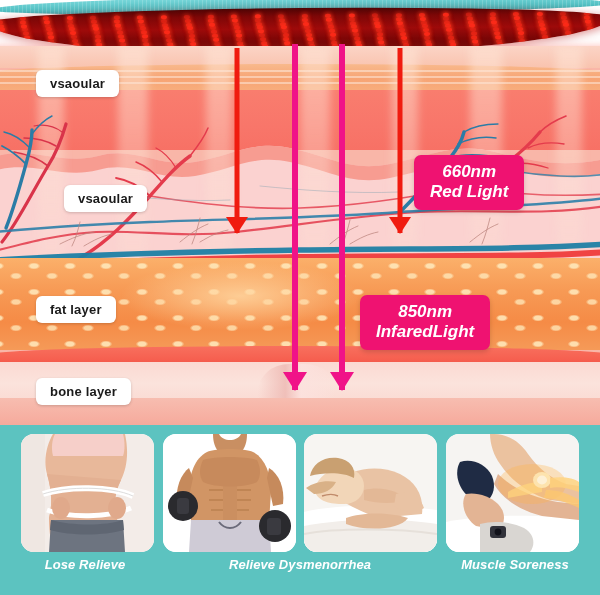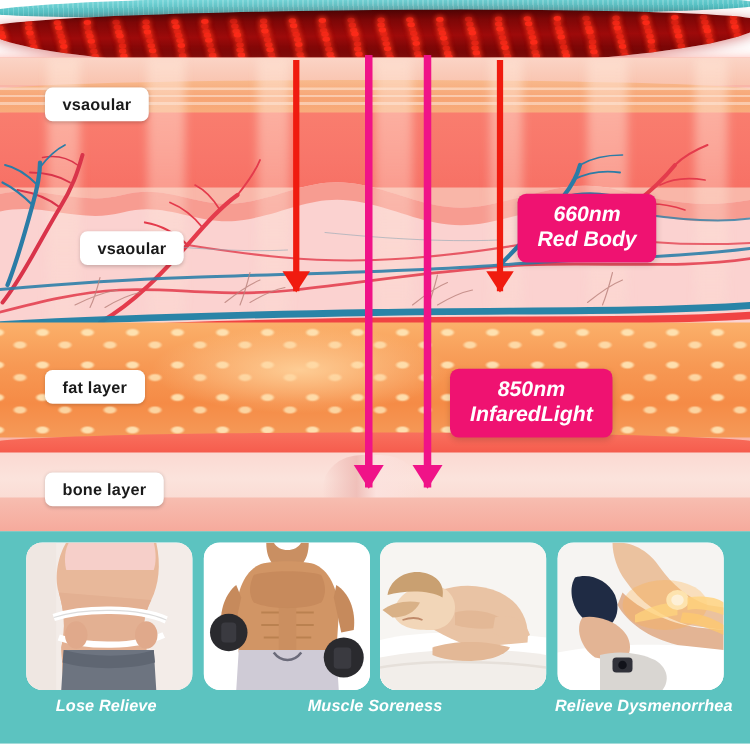--- a/index.html
+++ b/index.html
@@ -535,21 +535,21 @@
     <div class="head"></div>
   </div>
 
   <div class="chip" style="left:36px; top:70px;">vsaoular</div>
   <div class="chip" style="left:36px; top:185px;margin-left:28px;">vsaoular</div>
   <div class="chip" style="left:36px; top:296px;">fat layer</div>
   <div class="chip" style="left:36px; top:378px;">bone layer</div>
 
   <div class="callout" style="left:414px; top:155px;">
     <span>660nm</span>
-    <span class="l2">Red Body</span>
+    <span class="l2">Red Light</span>
   </div>
 
   <div class="callout" style="left:360px; top:295px;">
     <span>850nm</span>
     <span class="l2">InfaredLight</span>
   </div>
 
   <div class="benefits">
 
     <div class="cards">
@@ -627,19 +627,19 @@
             <path d="M104,44 C116,42 128,44 133,48 L133,58 C122,54 112,52 104,54Z" fill="#ffd27a" opacity=".9"></path>
             <path d="M100,56 C112,56 124,60 133,66 L133,74 C120,68 108,64 98,64Z" fill="#ffc96a" opacity=".8"></path>
           </g>
         </svg>
       </div>
 
     </div>
 
     <div class="caps">
       <div class="cap">Lose Relieve</div>
+      <div class="cap">Relieve Dysmenorrhea</div>
       <div class="cap">Muscle Soreness</div>
-      <div class="cap">Relieve Dysmenorrhea</div>
     </div>
 
   </div>
 
 </div>
 
 </body></html>

